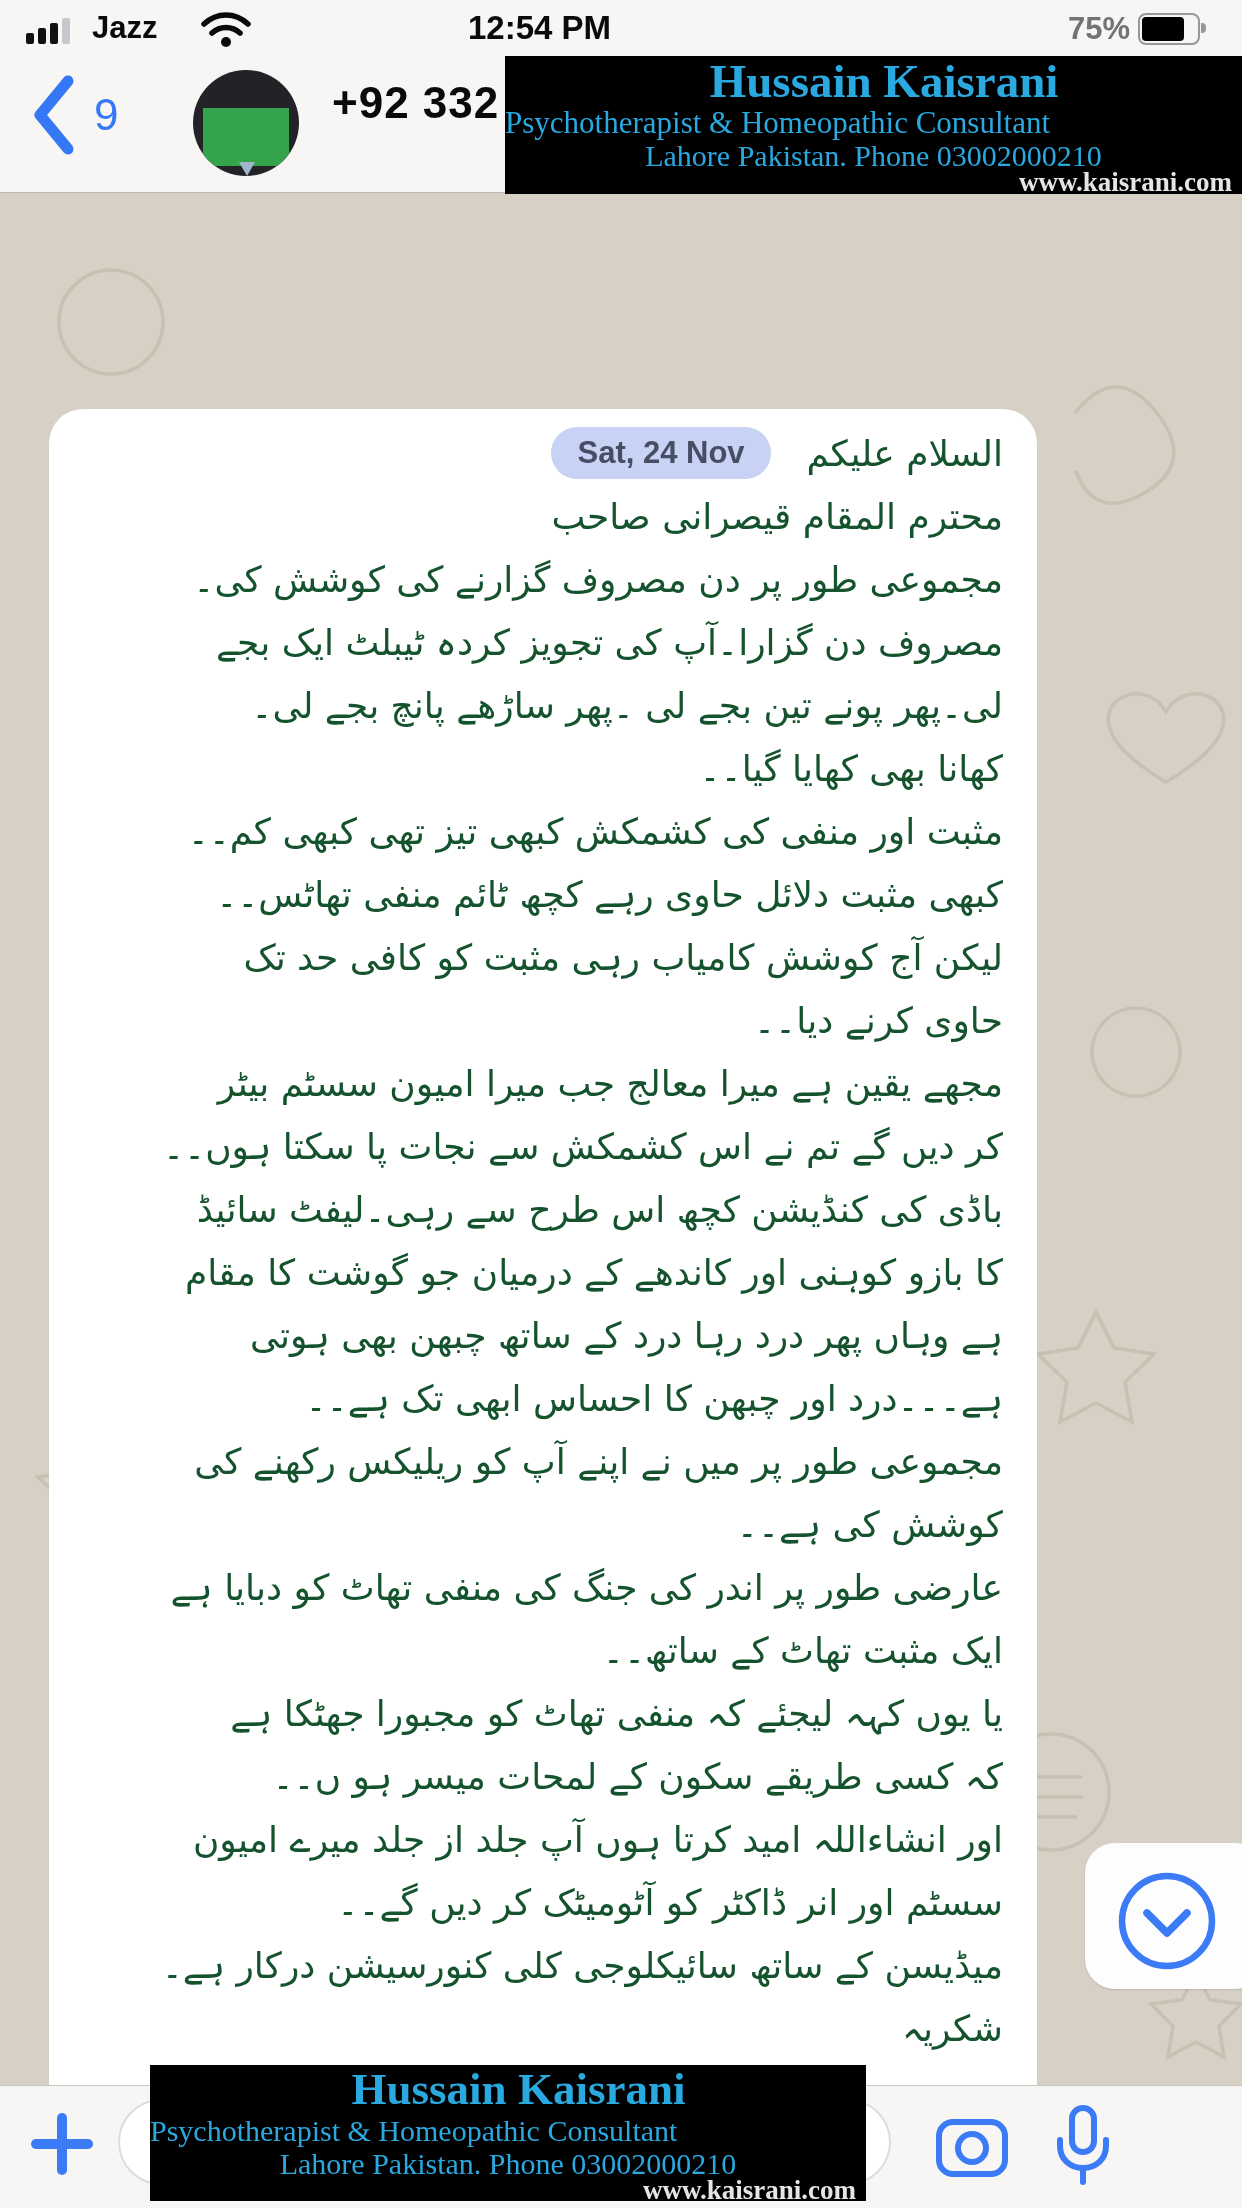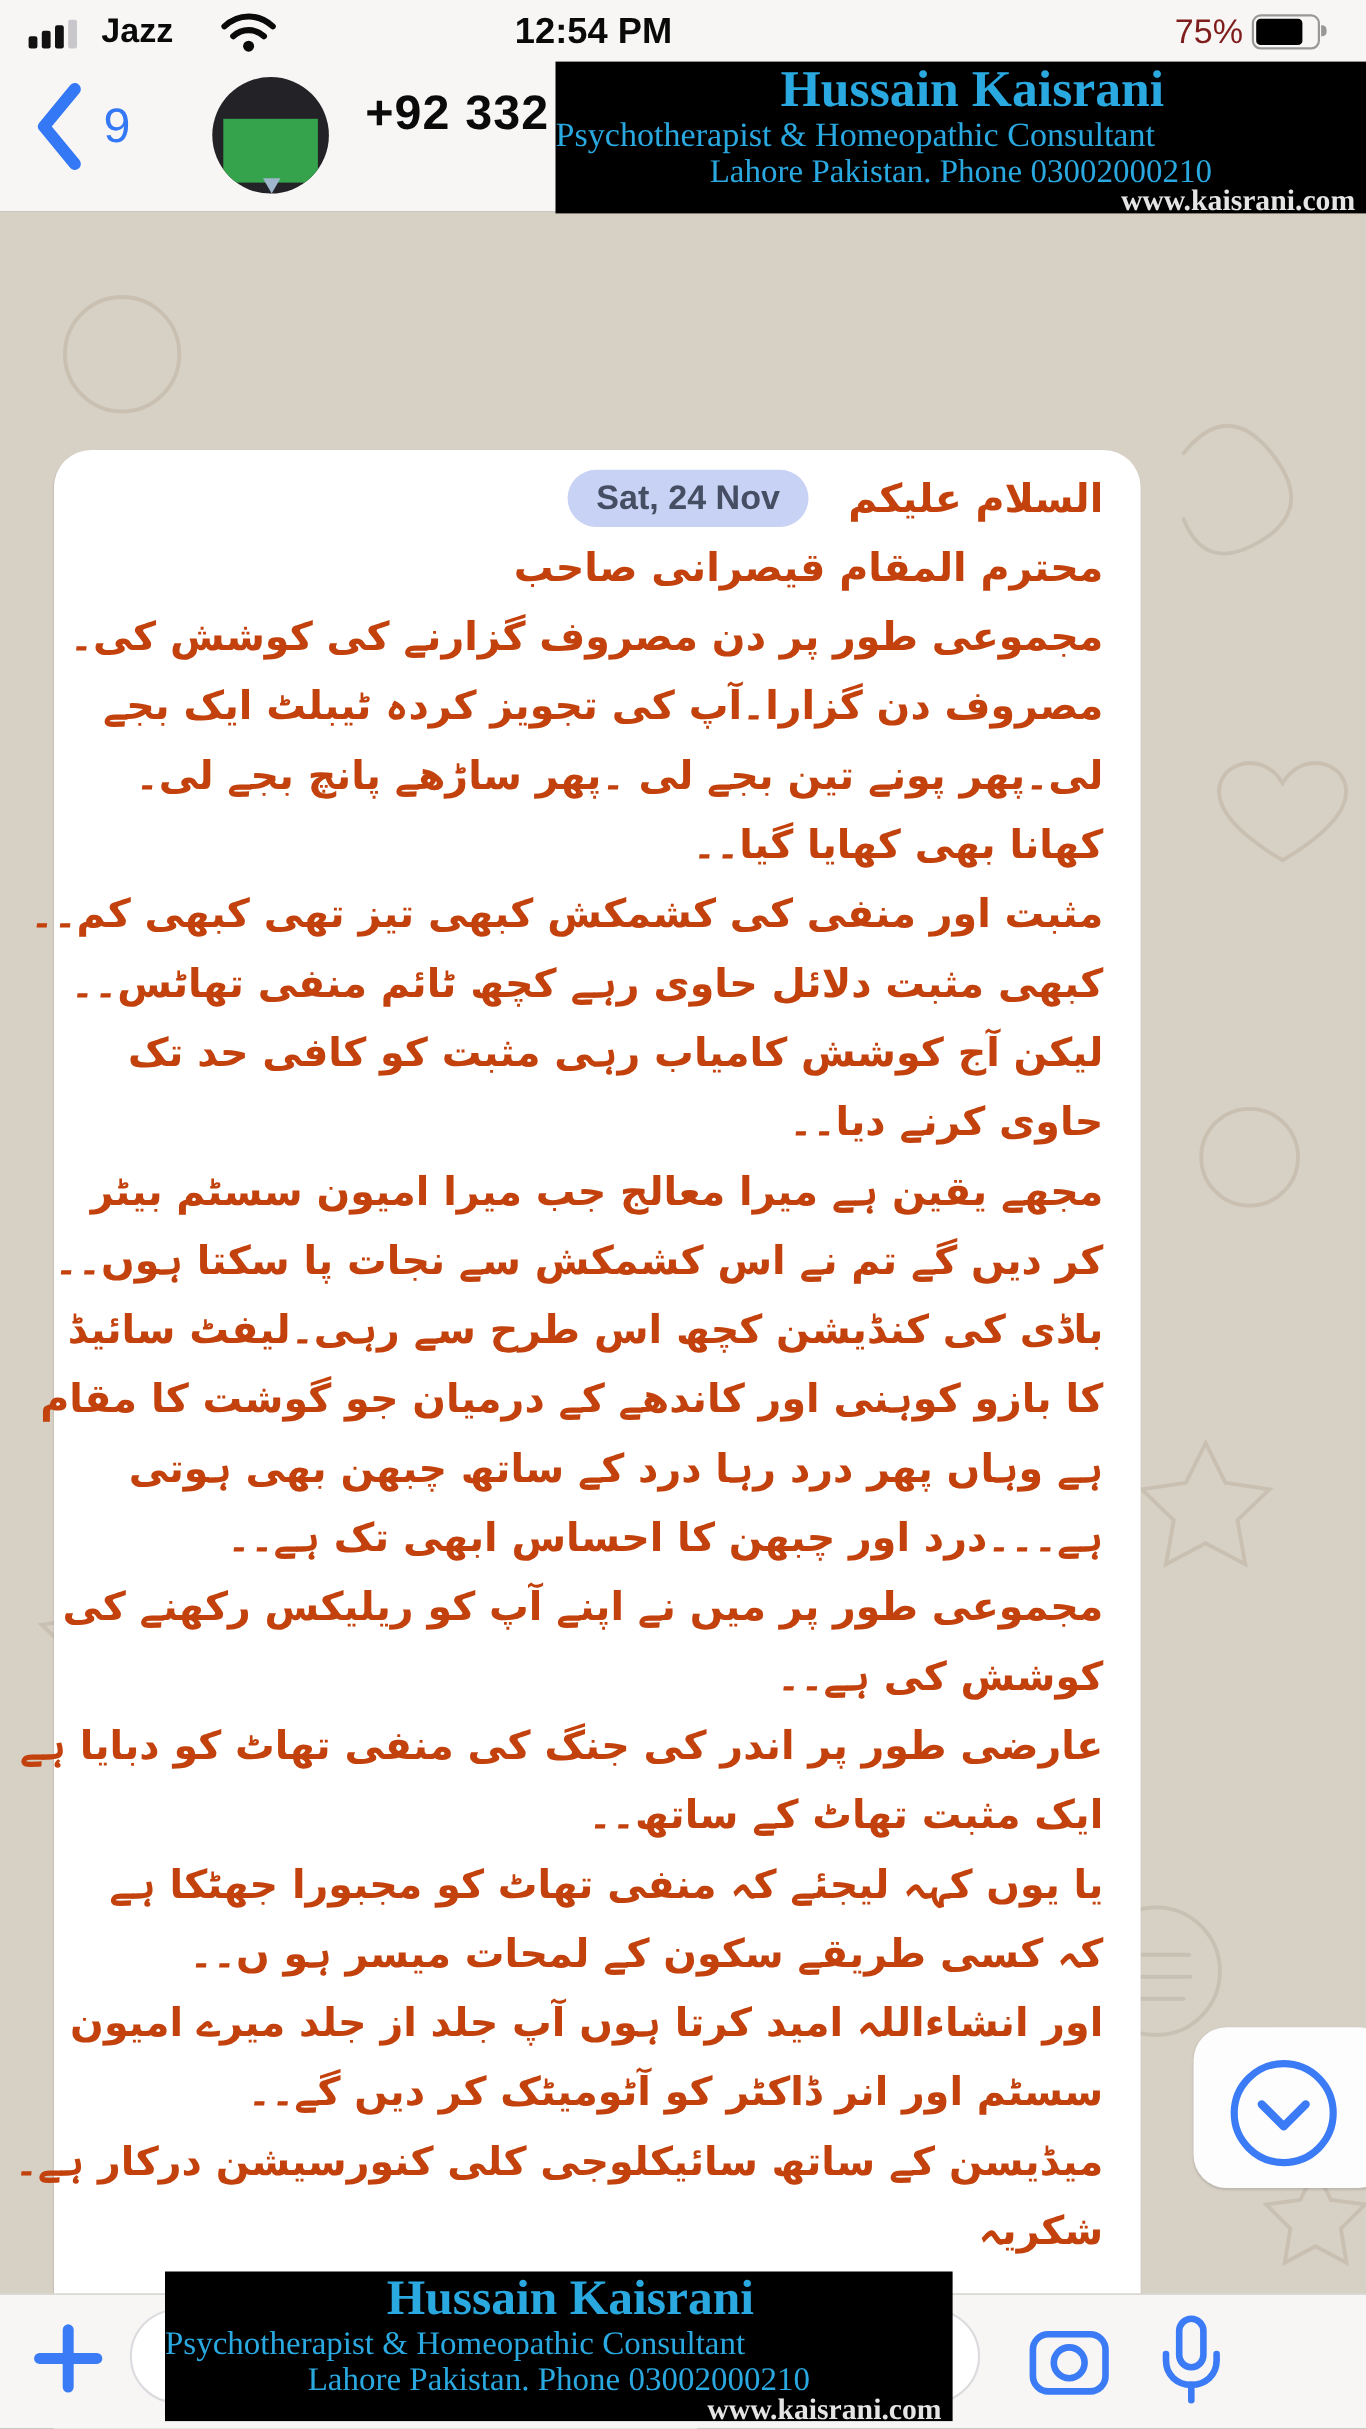--- a/index.html
+++ b/index.html
@@ -11,21 +11,21 @@
 
   
   .header{position:absolute;left:0;top:0;width:1242px;height:192px;background:#f7f6f4;border-bottom:1px solid #bdb9b2;z-index:5;}
   .sig-bars{position:absolute;left:26px;top:16px;width:52px;height:28px;display:flex;align-items:flex-end;gap:4px;}
   .sig-bars span{width:8px;border-radius:2px;background:#111;}
   .sig-bars .b1{height:11px}.sig-bars .b2{height:16px}.sig-bars .b3{height:21px}
   .sig-bars .b4{height:26px;background:#c8c8cc;}
   .carrier{position:absolute;left:92px;top:10px;font-size:31px;font-weight:700;color:#0a0a0a;}
   .wifi{position:absolute;left:200px;top:11px;}
   .clock{position:absolute;left:0;top:9px;width:1079px;text-align:center;font-size:33px;font-weight:700;color:#0a0a0a;}
-  .batt-pct{position:absolute;right:112px;top:11px;font-size:31px;font-weight:400;color:#7f1d1d;}
+  .batt-pct{position:absolute;right:112px;top:11px;font-size:31px;font-weight:700;color:#737373;}
   .battery{position:absolute;right:42px;top:13px;width:58px;height:28px;border:2.5px solid rgba(0,0,0,.38);border-radius:8px;}
   .battery::before{content:"";position:absolute;left:2px;top:2px;bottom:2px;width:72%;background:#000;border-radius:4px;}
   .battery::after{content:"";position:absolute;right:-8px;top:8px;width:5px;height:10px;background:rgba(0,0,0,.38);border-radius:0 4px 4px 0;}
   .back-btn{position:absolute;left:30px;top:70px;width:130px;height:90px;display:flex;align-items:center;gap:18px;cursor:pointer;}
   .back-count{font-size:44px;color:#3478f6;}
   .avatar{position:absolute;left:193px;top:70px;width:106px;height:106px;border-radius:50%;background:#232226;overflow:hidden;}
   .avatar .censor{position:absolute;left:10px;top:38px;width:86px;height:58px;background:#35a24c;}
   .avatar .collar{position:absolute;left:46px;top:92px;width:0;height:0;border-left:8px solid transparent;border-right:8px solid transparent;border-top:14px solid #9fb6cc;}
   .phone{position:absolute;left:332px;top:78px;font-size:44px;font-weight:700;color:#0a0a0a;letter-spacing:1px;}
 
@@ -45,21 +45,21 @@
   .bn-web{text-align:right;color:#e5e5e5;font-weight:700;padding-right:10px;}
   .banner.top .bn-web{font-size:27px;line-height:21px;}
   .banner.bottom .bn-web{font-size:27px;line-height:20px;}
 
   
   .bubble{position:absolute;background:#fff;border-radius:34px;box-shadow:0 1px 1px rgba(0,0,0,.10);}
   .bubble.main{left:33px;top:217px;width:988px;height:1716px;padding:0;box-sizing:border-box;}
   .bubble.second{left:33px;top:1949px;width:585px;height:145px;}
   .first-row{display:flex;justify-content:flex-end;align-items:center;gap:36px;height:64px;margin:12px 34px 0 26px;}
   .date-badge{background:#c7d2f4;color:#454e63;font-size:31px;font-weight:700;padding:8px 26px;border-radius:26px;white-space:nowrap;}
-  .urdu{direction:rtl;font-family:"DejaVu Sans",sans-serif;font-weight:700;color:#c2410c;}
+  .urdu{direction:rtl;font-family:"DejaVu Sans",sans-serif;font-weight:400;color:#14532d;}
   .first-line{font-size:36px;}
   .msg-line{font-size:36px;line-height:63px;text-align:right;margin:0 34px 0 26px;white-space:nowrap;}
   .msg-time{position:absolute;right:30px;bottom:12px;font-size:28px;color:#8e8e93;}
   .bubble.second .urdu-short{font-size:36px;text-align:right;margin:20px 34px 0 26px;white-space:nowrap;}
 
   
   .scroll-card{position:absolute;left:1085px;top:1843px;width:180px;height:146px;background:#fdfdfd;border-radius:30px;box-shadow:0 1px 2px rgba(0,0,0,.12);z-index:3;cursor:pointer;}
 
   
   .input-bar{position:absolute;left:0;top:2085px;width:1242px;height:123px;background:#f7f6f4;border-top:1px solid #c9c6c0;z-index:5;}

